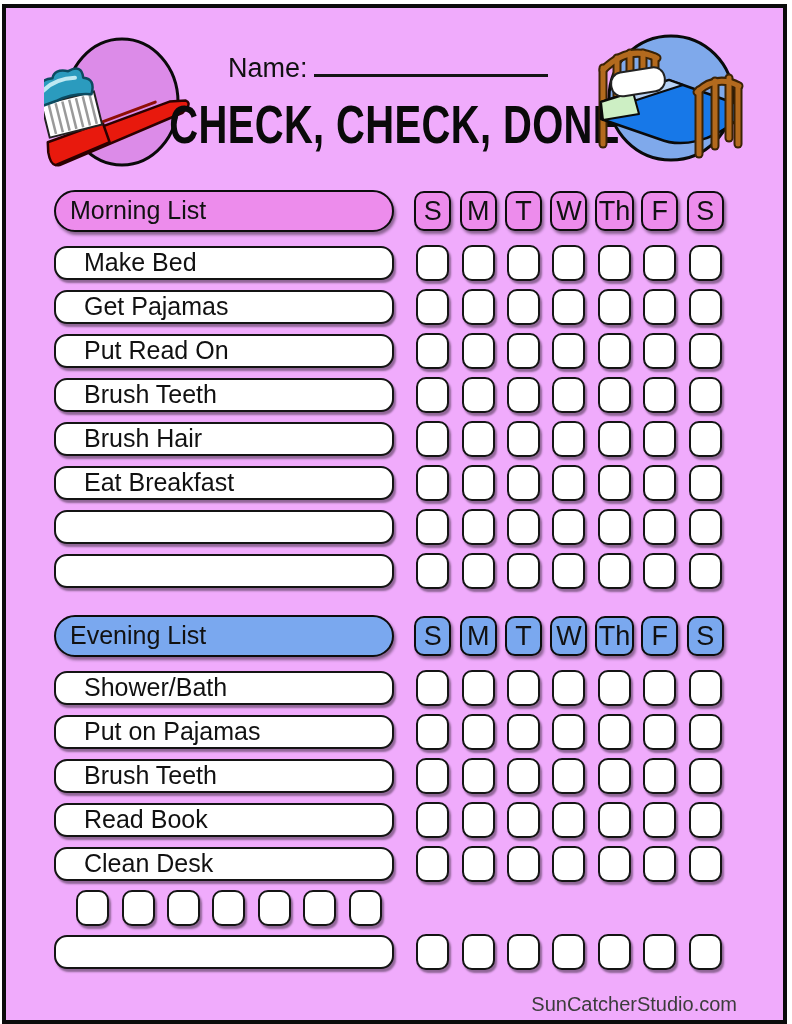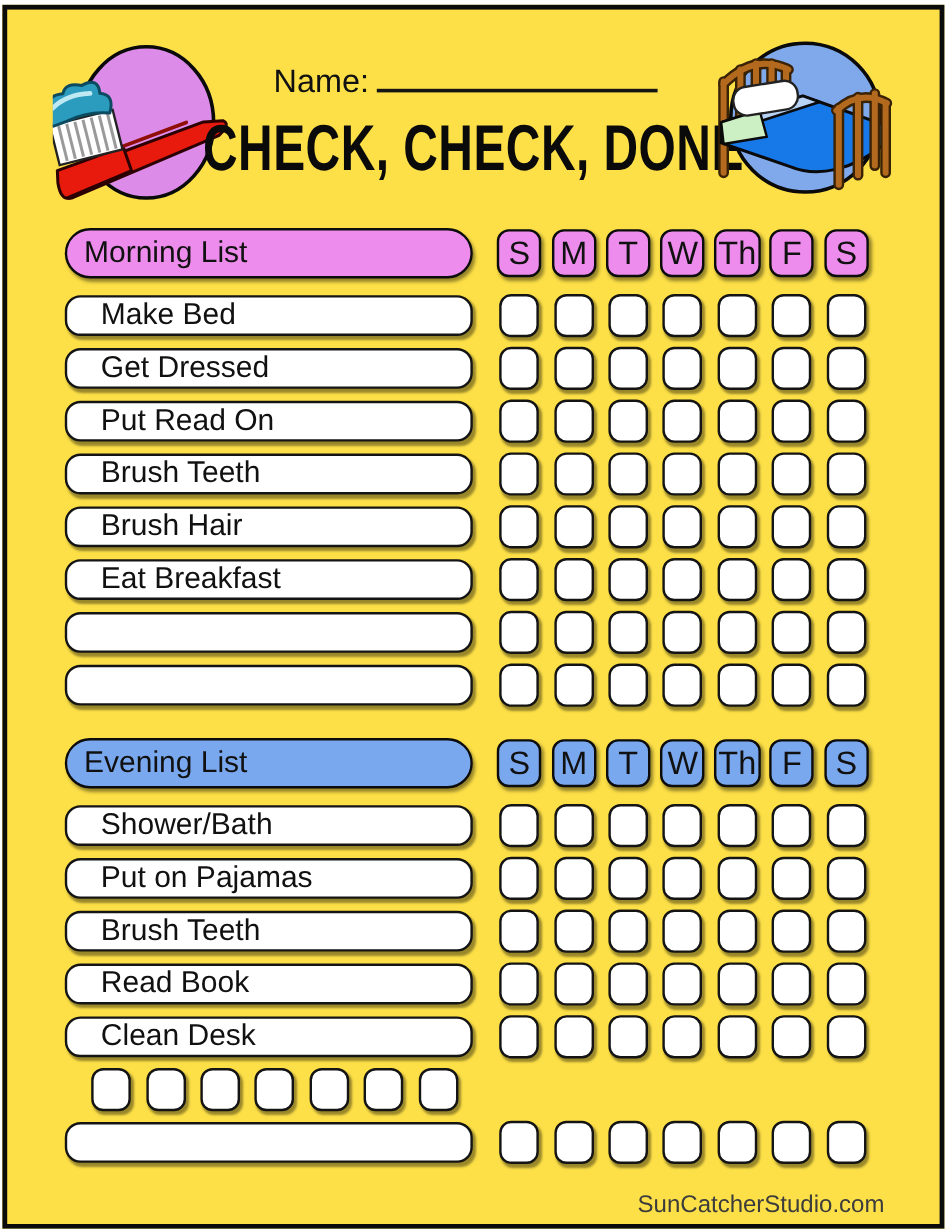--- a/index.html
+++ b/index.html
@@ -6,21 +6,21 @@
   body {
     width:792px; height:1024px; position:relative;
     background:#ffffff;
     font-family:"Liberation Sans","DejaVu Sans",sans-serif;
     color:#111;
     overflow:hidden;
   }
   .frame {
     position:absolute; left:2px; top:4px; right:5px; bottom:0;
     border:4px solid #0b0b0b;
-    background:#fde047;
+    background:#f0abfc;
     overflow:hidden;
     box-sizing:border-box;
   }
   
   .header { position:relative; height:182px; }
   .icon-wrap { position:absolute; }
   .tb-wrap  { left:38px; top:12px; }
   .bed-wrap { right:34px; top:18px; }
   .name-row { position:absolute; left:222px; top:28px; font-size:27px; white-space:nowrap; }
   .name-line {
@@ -197,21 +197,21 @@
             </div>
             <div class="col">
               <div class="checkbox"></div>
             </div>
             <div class="col">
               <div class="checkbox"></div>
             </div>
           </div>
         </div>
         <div class="row">
-          <div class="task-label">Get Dressed</div>
+          <div class="task-label">Get Pajamas</div>
           <div class="cols">
             <div class="col">
               <div class="checkbox"></div>
             </div>
             <div class="col">
               <div class="checkbox"></div>
             </div>
             <div class="col">
               <div class="checkbox"></div>
             </div>

